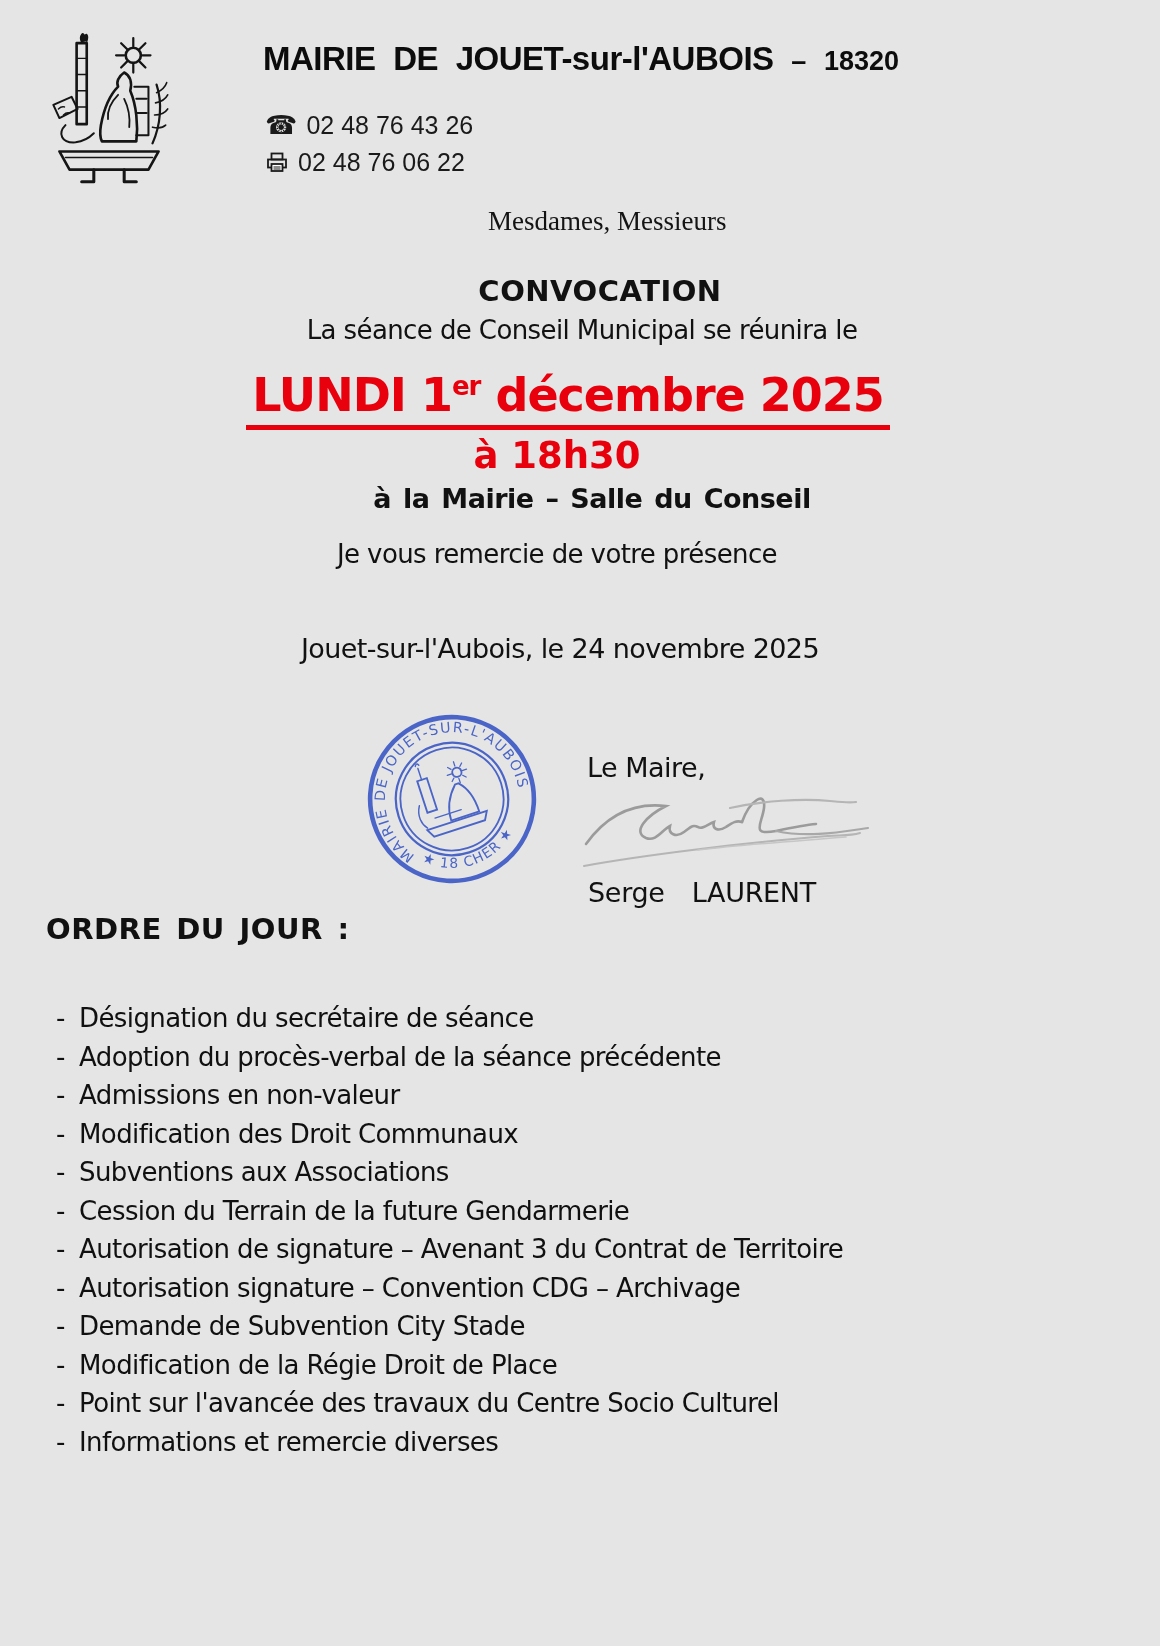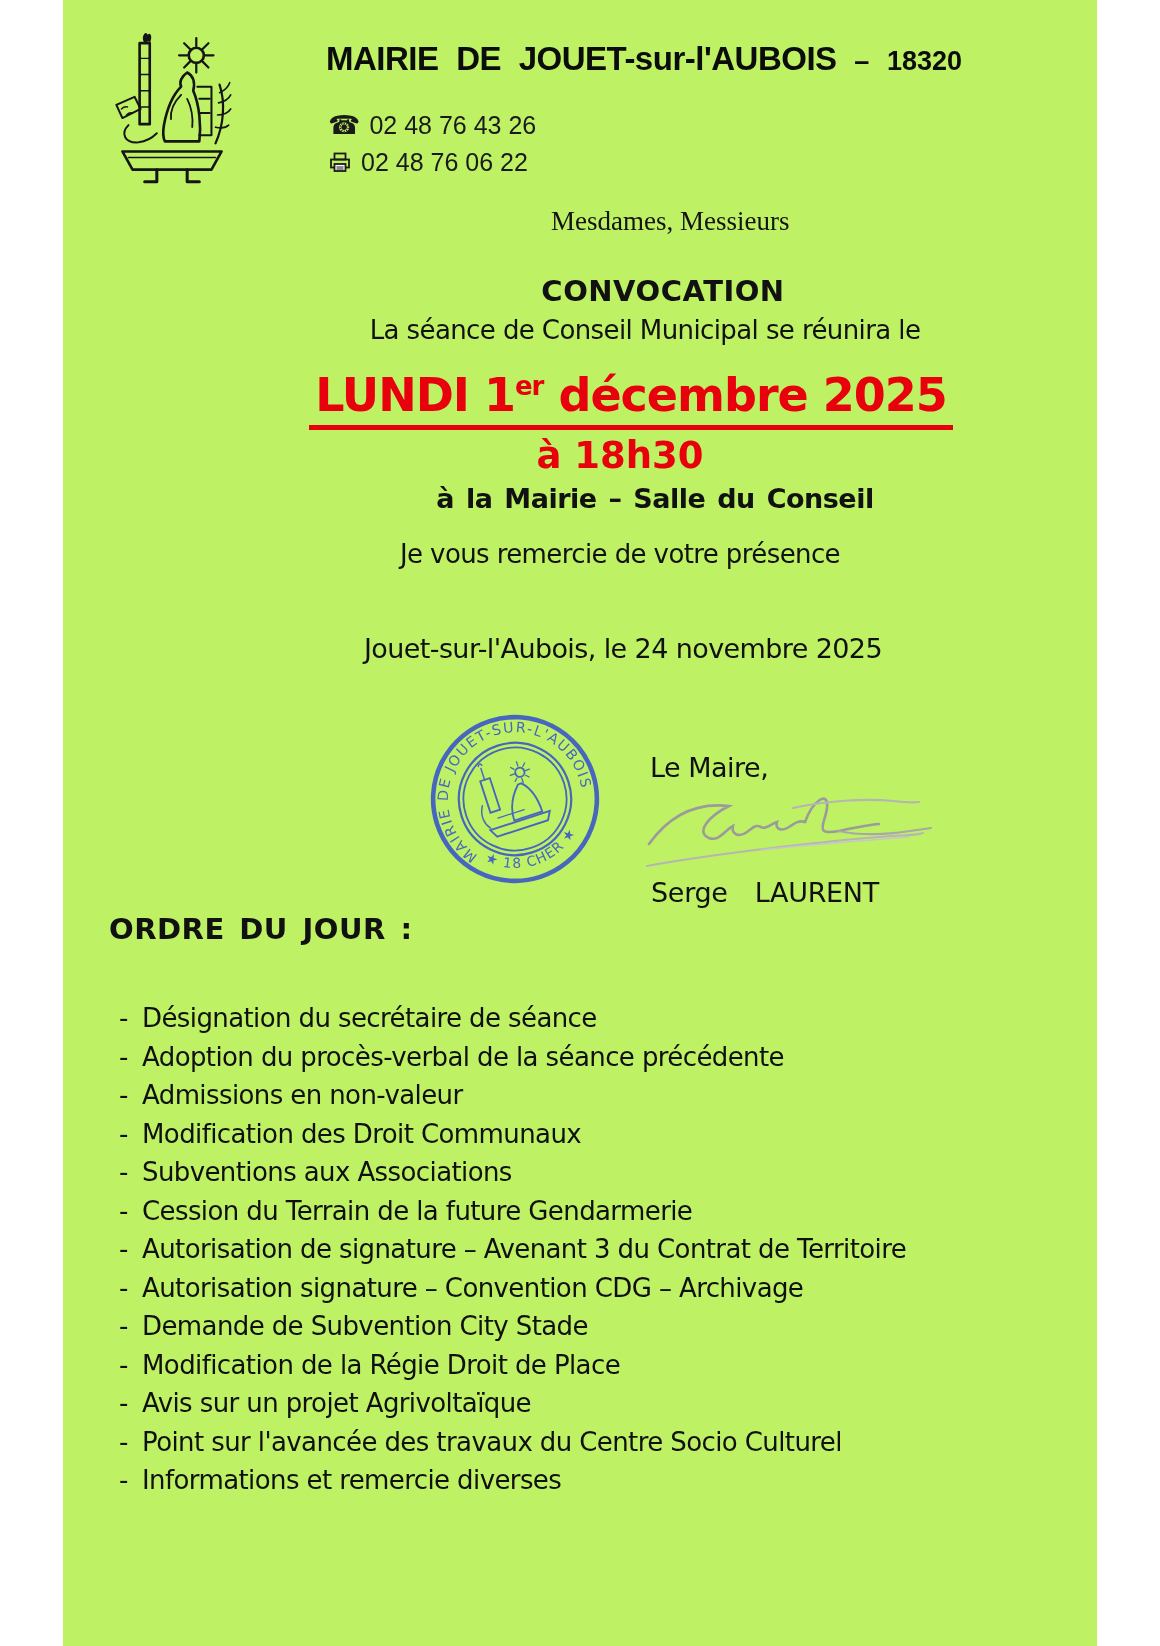--- a/index.html
+++ b/index.html
@@ -1,20 +1,20 @@
 <!DOCTYPE html>
 <html><head>
 <meta charset="utf-8">
 <style>
   html,body{margin:0;padding:0;background:#ffffff;}
   #page{
     position:relative;
-    width:1034px;height:1646px;
+    width:1160px;height:1646px;
     margin:0 auto;
-    background:#bef264;
+    background:#e5e5e5;
     font-family:"DejaVu Sans",sans-serif;
     color:#111;
     overflow:hidden;
   }
   .abs{position:absolute;}
   .centerline{position:absolute;left:0;width:1160px;text-align:center;white-space:nowrap;}
   .centerline > span{position:relative;display:inline-block;}
 
   
   #coat-of-arms{left:43px;top:28px;width:132px;height:170px;}
@@ -216,18 +216,17 @@
       <div class="agenda-item"><span class="dash">-</span><span>Désignation du secrétaire de séance</span></div>
       <div class="agenda-item"><span class="dash">-</span><span>Adoption du procès-verbal de la séance précédente</span></div>
       <div class="agenda-item"><span class="dash">-</span><span>Admissions en non-valeur</span></div>
       <div class="agenda-item"><span class="dash">-</span><span>Modification des Droit Communaux</span></div>
       <div class="agenda-item"><span class="dash">-</span><span>Subventions aux Associations</span></div>
       <div class="agenda-item"><span class="dash">-</span><span>Cession du Terrain de la future Gendarmerie</span></div>
       <div class="agenda-item"><span class="dash">-</span><span>Autorisation de signature – Avenant 3 du Contrat de Territoire</span></div>
       <div class="agenda-item"><span class="dash">-</span><span>Autorisation signature – Convention CDG – Archivage</span></div>
       <div class="agenda-item"><span class="dash">-</span><span>Demande de Subvention City Stade</span></div>
       <div class="agenda-item"><span class="dash">-</span><span>Modification de la Régie Droit de Place</span></div>
-      <div class="agenda-item"><span class="dash">-</span><span>Avis sur un projet Agrivoltaïque</span></div>
       <div class="agenda-item"><span class="dash">-</span><span>Point sur l'avancée des travaux du Centre Socio Culturel</span></div>
       <div class="agenda-item"><span class="dash">-</span><span>Informations et remercie diverses</span></div>
     </div>
 
 </div>
 
 </body></html>

